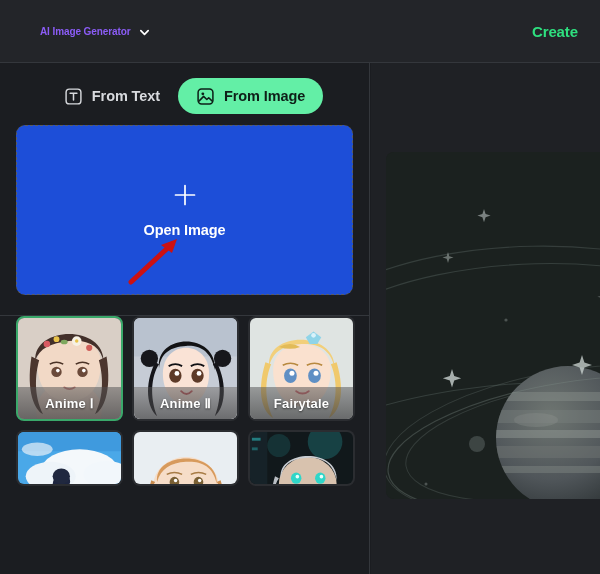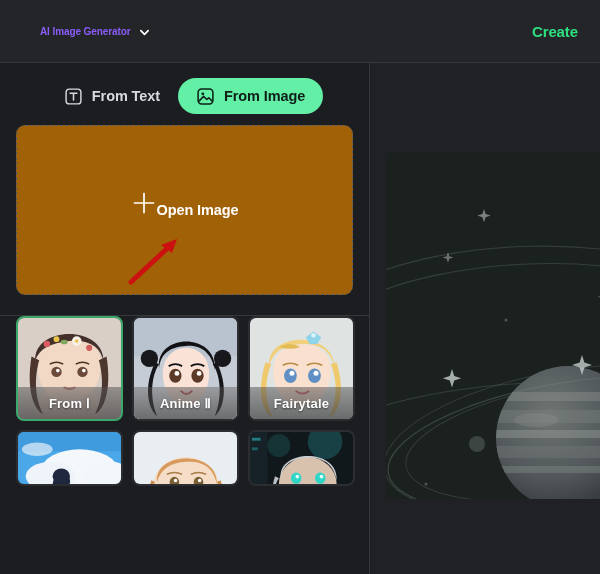--- a/index.html
+++ b/index.html
@@ -126,23 +126,23 @@
   .tab.active { color: #0e2018; background: #63efa6; }
   .tab-icon { width: 19px; height: 19px; flex: none; display: block; }
 
   
   .dropzone-wrap { padding: 0 16px; }
   .dropzone {
     position: relative;
     height: 170px;
     border: 1px dashed #5a5d63;
     border-radius: 9px;
-    background: #a16207;
-    display: flex;
-    flex-direction: row;
+    background: #1d4ed8;
+    display: flex;
+    flex-direction: column;
     align-items: center;
     justify-content: center;
     cursor: pointer;
   }
   .plus-icon {
     width: 26px; height: 26px;
     margin-bottom: 14px;
   }
   .dropzone-label {
     color: #ffffff;
@@ -326,21 +326,21 @@
             <path d="M33 48 Q40 44 47 48 M60 48 Q67 44 74 48" stroke="#4a3226" stroke-width="1.6" fill="none"></path>
             <path d="M48 72 Q53.5 76 59 72" stroke="#c27a72" stroke-width="1.8" fill="none" stroke-linecap="round"></path>
             <circle cx="61" cy="24" r="5" fill="#f6f1e4"></circle>
             <circle cx="61" cy="24" r="1.8" fill="#e8c24a"></circle>
             <circle cx="30" cy="27" r="3.4" fill="#d85a62"></circle>
             <circle cx="40" cy="22" r="3" fill="#e8c24a"></circle>
             <circle cx="74" cy="31" r="3.2" fill="#cf5f5a"></circle>
             <ellipse cx="48" cy="25" rx="3.6" ry="2.4" fill="#7fa85e"></ellipse>
           </svg>
         </span>
-        <span class="style-label">From Ⅰ</span>
+        <span class="style-label">Anime Ⅰ</span>
       </div>
 
       <div class="style-card">
         <span class="style-thumb">
           <svg viewBox="0 0 107 105" preserveAspectRatio="xMidYMid slice" xmlns="http://www.w3.org/2000/svg">
             <rect width="107" height="105" fill="#c6ccd6"></rect>
             <rect y="0" width="107" height="40" fill="#b9c2cf"></rect>
             <path d="M0 72 L107 72 L107 105 L0 105Z" fill="#e8eaee"></path>
             <path d="M30 58 C30 22 78 22 78 58 C78 76 68 90 54 90 C40 90 30 76 30 58Z" fill="#fae3d6"></path>
             <path d="M26 52 C22 16 86 14 84 54 C80 34 68 28 54 29 C38 30 28 36 26 52Z" fill="#121214"></path>

